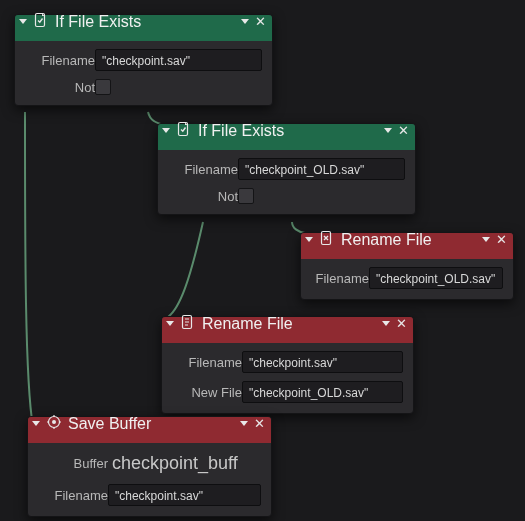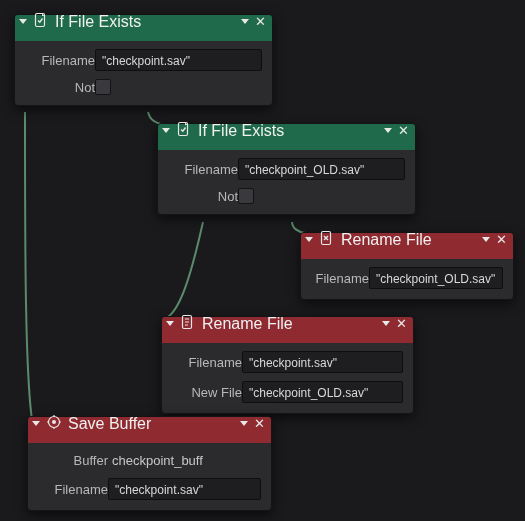--- a/index.html
+++ b/index.html
@@ -101,21 +101,21 @@
     font-size: 12px;
     padding: 2px 6px;
     line-height: 18px;
     font-family: inherit;
     white-space: nowrap;
     overflow: hidden;
   }
   .row-plain {
     flex: 1;
     color: #c8c8c8;
-    font-size: 13px;
+    font-size: 18px;
     padding: 2px 4px;
   }
   .chk {
     width: 16px; height: 16px;
     background: #3a393d;
     border: 1px solid #141416;
     border-radius: 2px;
   }
 </style>
 </head>

